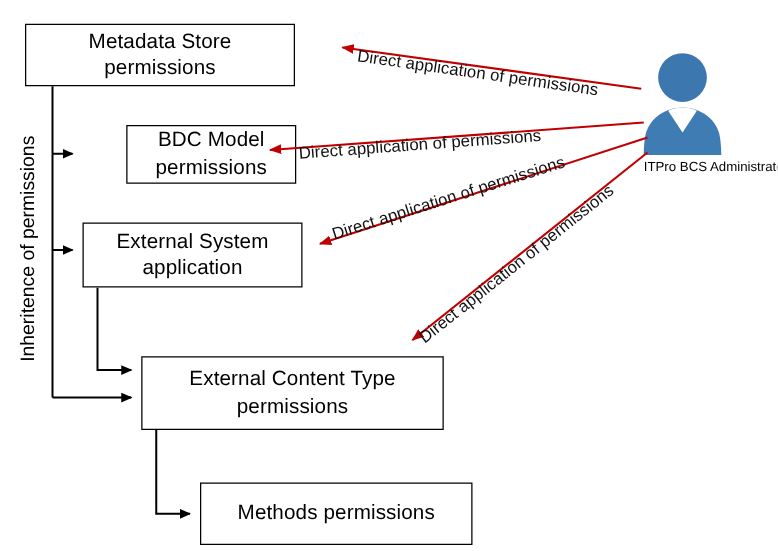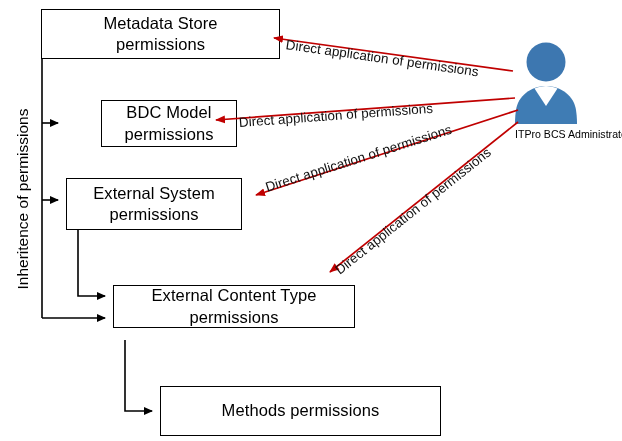--- a/index.html
+++ b/index.html
@@ -103,41 +103,41 @@
       <path d="M42,200 L58,200" marker-end="url(#blkArrow)"></path>
 
       <path d="M42,318 L105,318" marker-end="url(#blkArrow)"></path>
 
       <path d="M78,230 L78,296 L105,296" marker-end="url(#blkArrow)"></path>
 
       <path d="M125,340 L125,411 L152,411" marker-end="url(#blkArrow)"></path>
     </g>
   </svg>
 
-  <div class="box" style="left:20px; top:9px; width:239px; height:50px;margin-left:21px;">
+  <div class="box" style="left:20px; top:19px; width:216px; height:50px;">
     <span class="box-label">Metadata Store
 permissions</span>
   </div>
 
   <div class="box" style="left:66px; top:100px; width:136px; height:47px;margin-left:35px;">
     <span class="box-label">BDC Model
 permissions</span>
   </div>
 
   <div class="box" style="left:66px; top:178px; width:176px; height:52px;">
     <span class="box-label">External System
-permissions</span>
+application</span>
   </div>
 
-  <div class="box" style="left:113px; top:285px; width:242px; height:43px;">
+  <div class="box" style="left:113px; top:285px; width:242px; height:59px;">
     <span class="box-label">External Content Type
 permissions</span>
   </div>
 
-  <div class="box" style="left:160px; top:386px; width:281px; height:50px;">
+  <div class="box" style="left:160px; top:386px; width:218px; height:50px;">
     <span class="box-label">Methods permissions</span>
   </div>
 
   <div class="vlabel">Inheritence of permissions</div>
 
   <svg class="svg-layer svg-layer-top" viewBox="0 0 622 441" xmlns="http://www.w3.org/2000/svg">
     <defs>
       <marker id="redArrow" markerWidth="10" markerHeight="9" refX="9" refY="4.5" orient="auto" markerUnits="userSpaceOnUse">
         <path d="M0,0.6 L10,4.5 L0,8.4 Z" fill="#c00000"></path>
       </marker>

